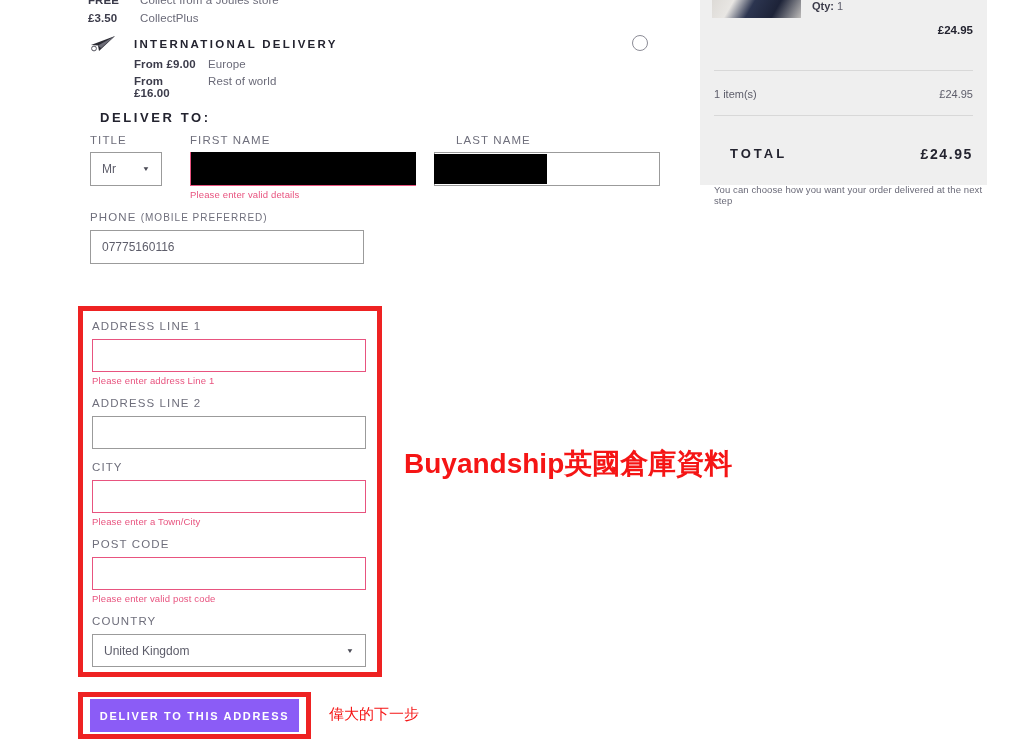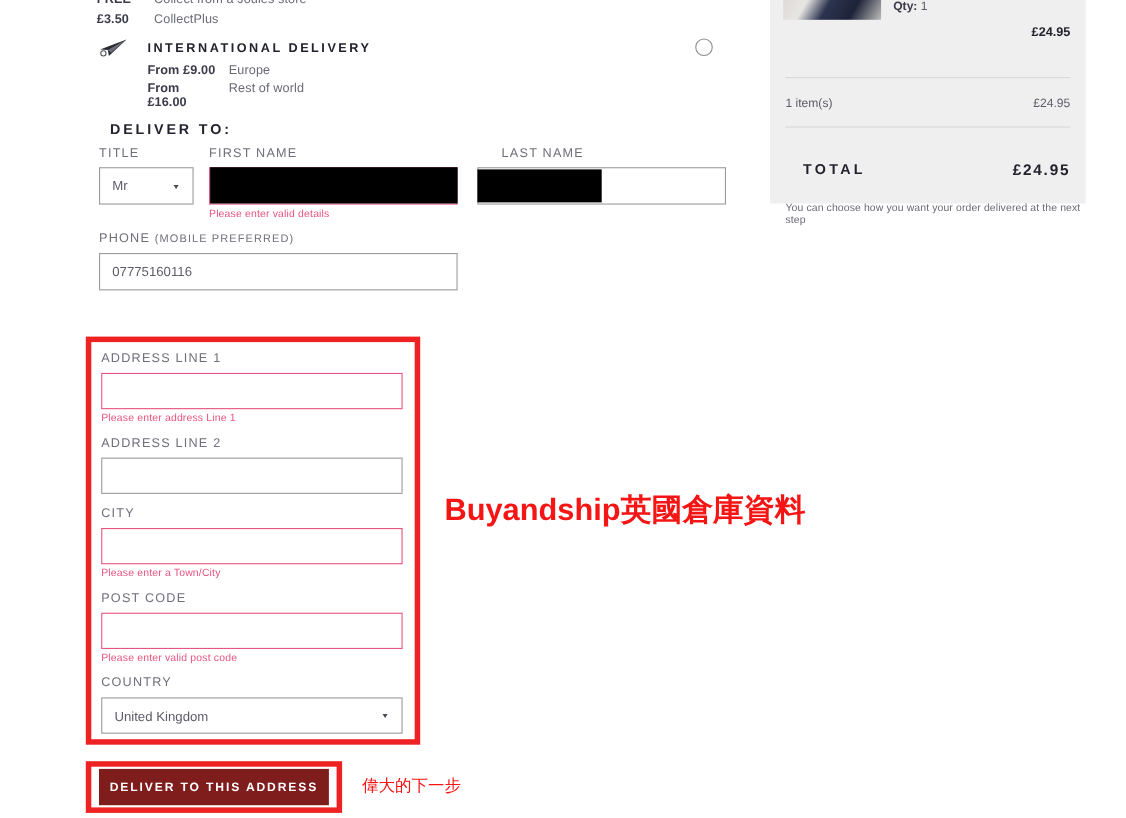--- a/index.html
+++ b/index.html
@@ -57,31 +57,31 @@
 
   .sel-caret {
     margin-left:auto; font-size:8px; color:#4a4a55; transform:scaleY(.8);
   }
 
   
   .lbl-title { position:absolute; left:90px; top:134px; }
   .lbl-first { position:absolute; left:190px; top:134px; }
   .lbl-last  { position:absolute; left:456px; top:134px; }
 
-  .in-title { position:absolute; left:90px; top:152px; width:86px; height:34px; }
+  .in-title { position:absolute; left:90px; top:152px; width:72px; height:34px; }
   .in-first { position:absolute; left:190px; top:152px; width:226px; height:34px; }
   .in-last  { position:absolute; left:434px; top:152px; width:226px; height:34px; }
   .msg-first{ position:absolute; left:190px; top:187px; }
 
   .redact-a { position:absolute; left:191px; top:152px; width:225px; height:33px; background:#000; }
   .redact-b { position:absolute; left:434px; top:154px; width:113px; height:30px; background:#000; }
 
   
   .lbl-phone { position:absolute; left:90px; top:211px; }
-  .in-phone  { position:absolute; left:90px; top:230px; width:326px; height:34px; }
+  .in-phone  { position:absolute; left:90px; top:230px; width:274px; height:34px; }
 
   
   .red-box {
     position:absolute; left:78px; top:306px; width:304px; height:371px;
     border:5px solid #ee2222; background:transparent;
   }
 
   .lbl-addr1  { position:absolute; left:92px; top:320px; }
   .in-addr1   { position:absolute; left:92px; top:339px; width:274px; height:33px; }
   .msg-addr1  { position:absolute; left:92px; top:373px; }
@@ -111,21 +111,21 @@
     font-size:15px; color:#f51515; white-space:nowrap;
   }
 
   
   .btn-red-box {
     position:absolute; left:78px; top:692px; width:233px; height:47px;
     border:5px solid #ee2222;
   }
   .btn-deliver {
     position:absolute; left:90px; top:699px; width:209px; height:33px;
-    background:#7f1d1d; color:#ffffff; border:0;
+    background:#8b5cf6; color:#ffffff; border:0;
     font-size:11px; font-weight:bold; letter-spacing:1.7px;
     font-family:"Liberation Sans", sans-serif;
     display:flex; align-items:center; justify-content:center;
     cursor:pointer;
   }
 
   
   .summary {
     position:absolute; left:700px; top:-14px; width:287px; height:199px;
     background:#efefef;

